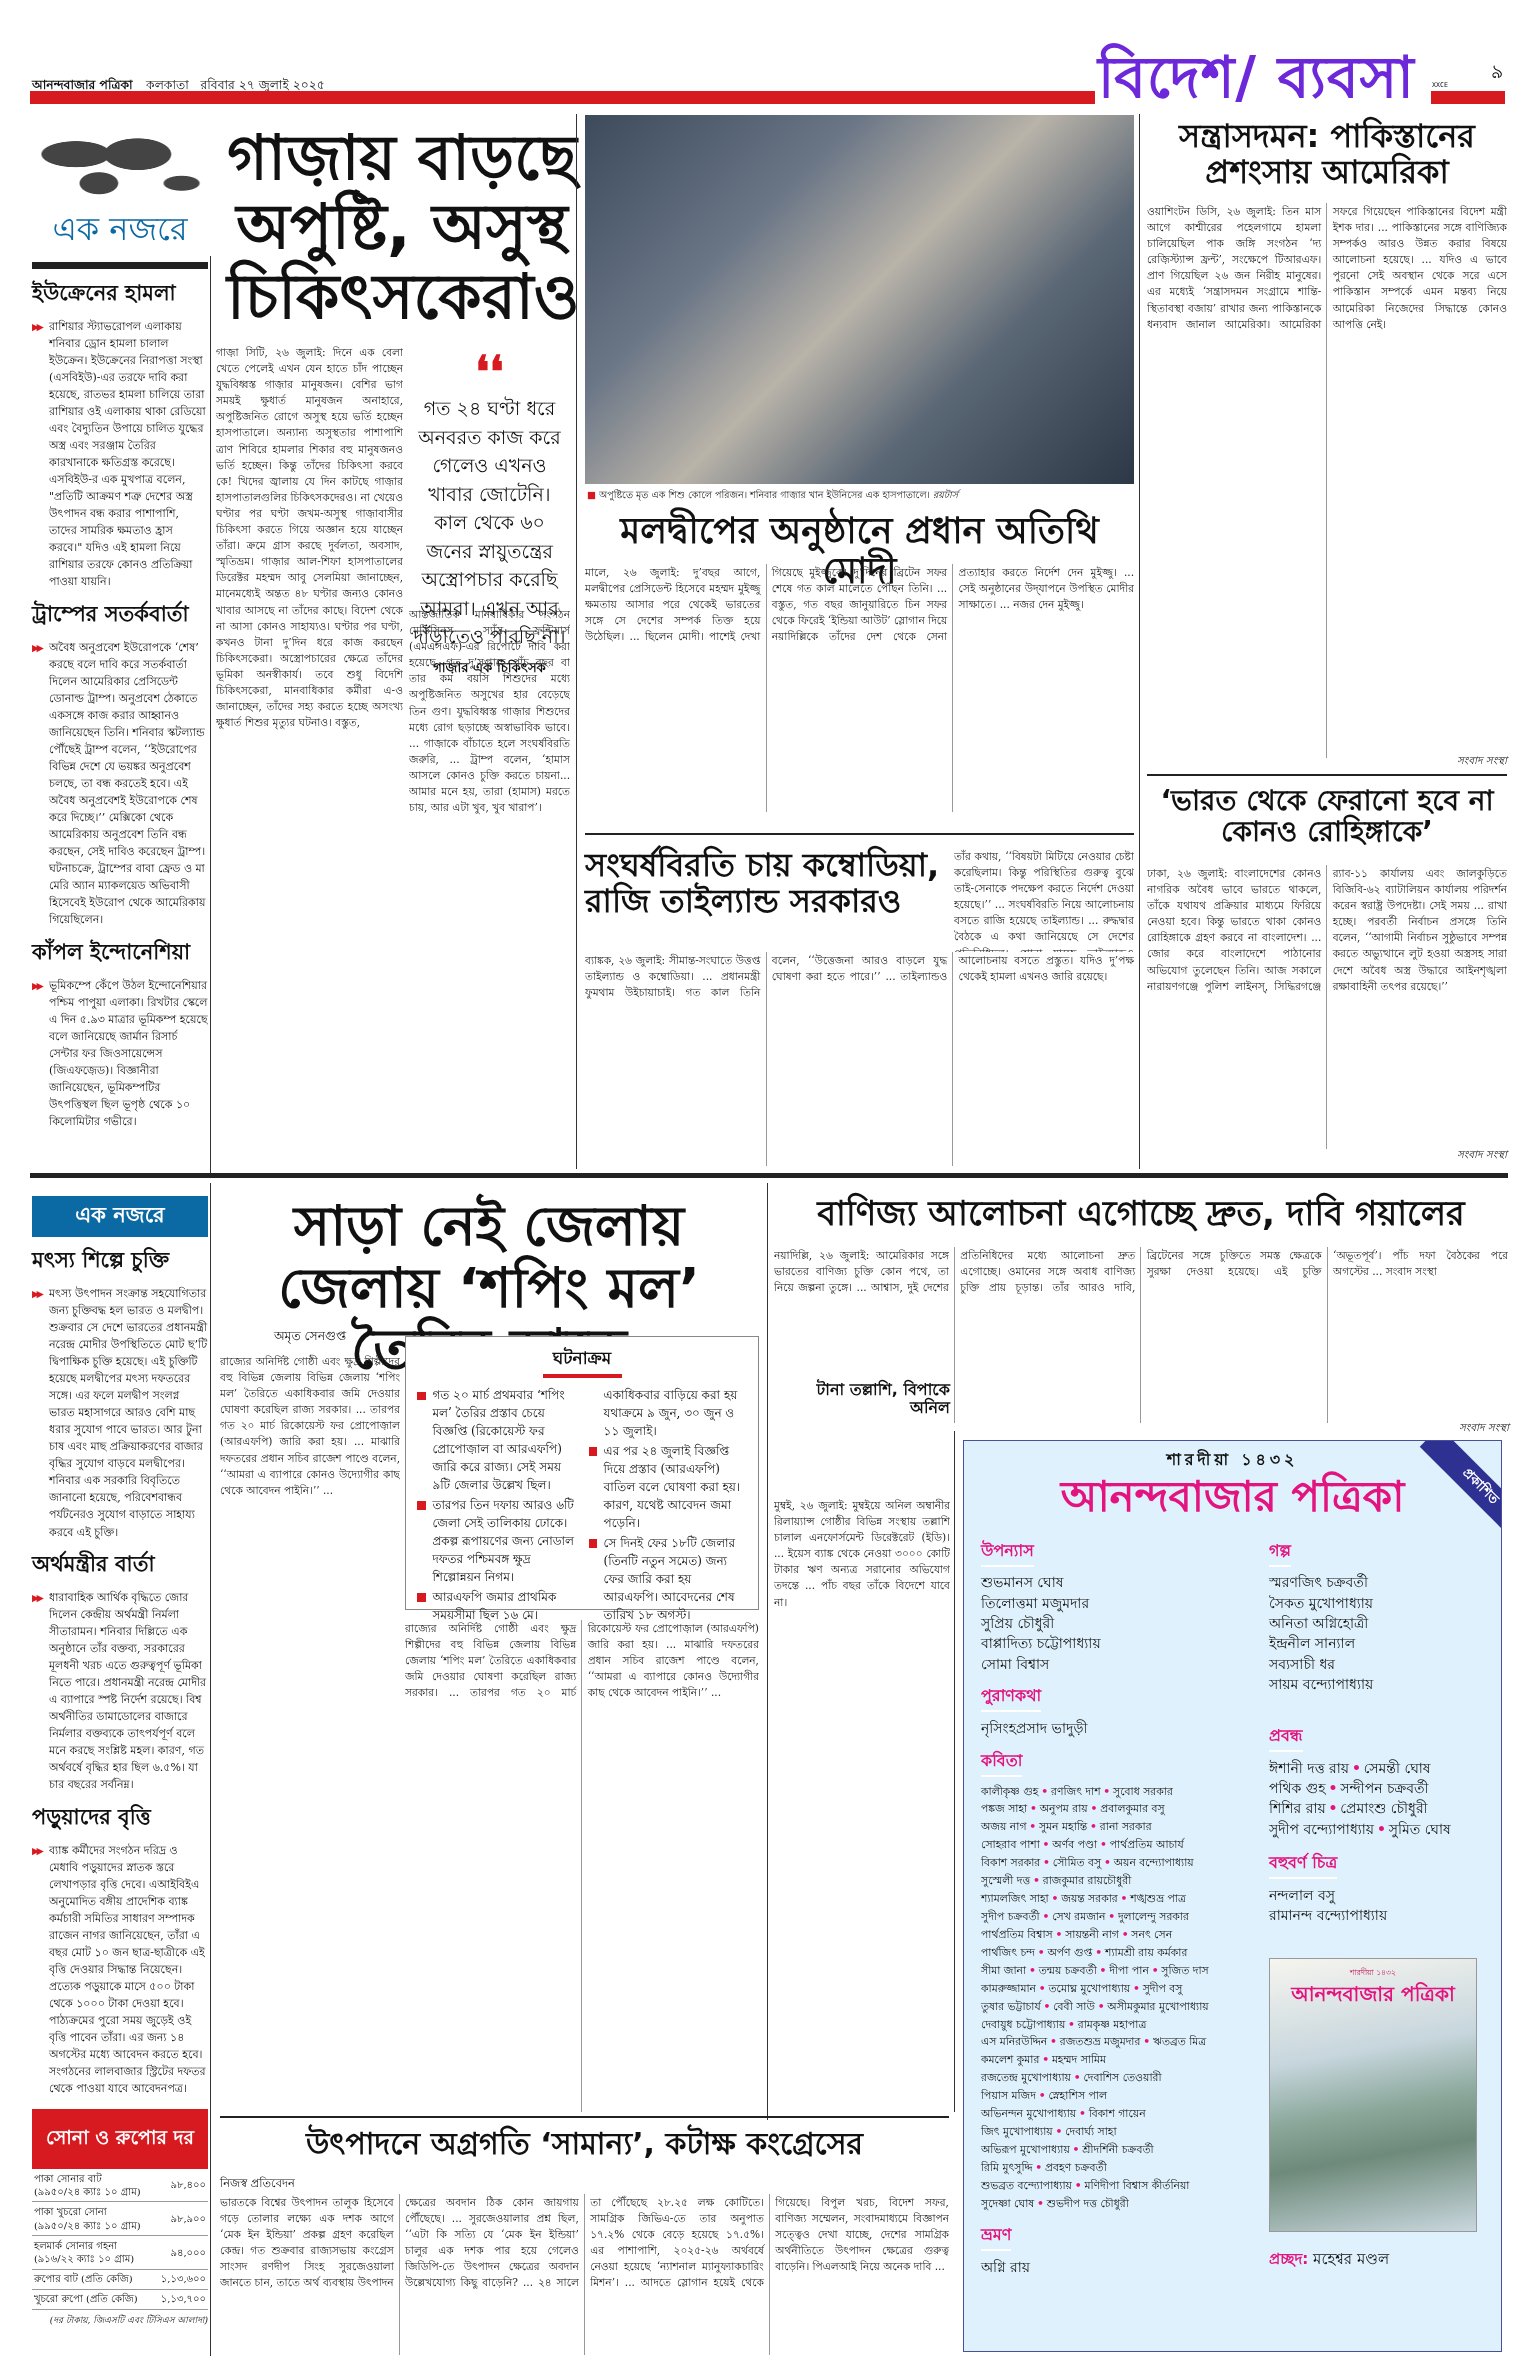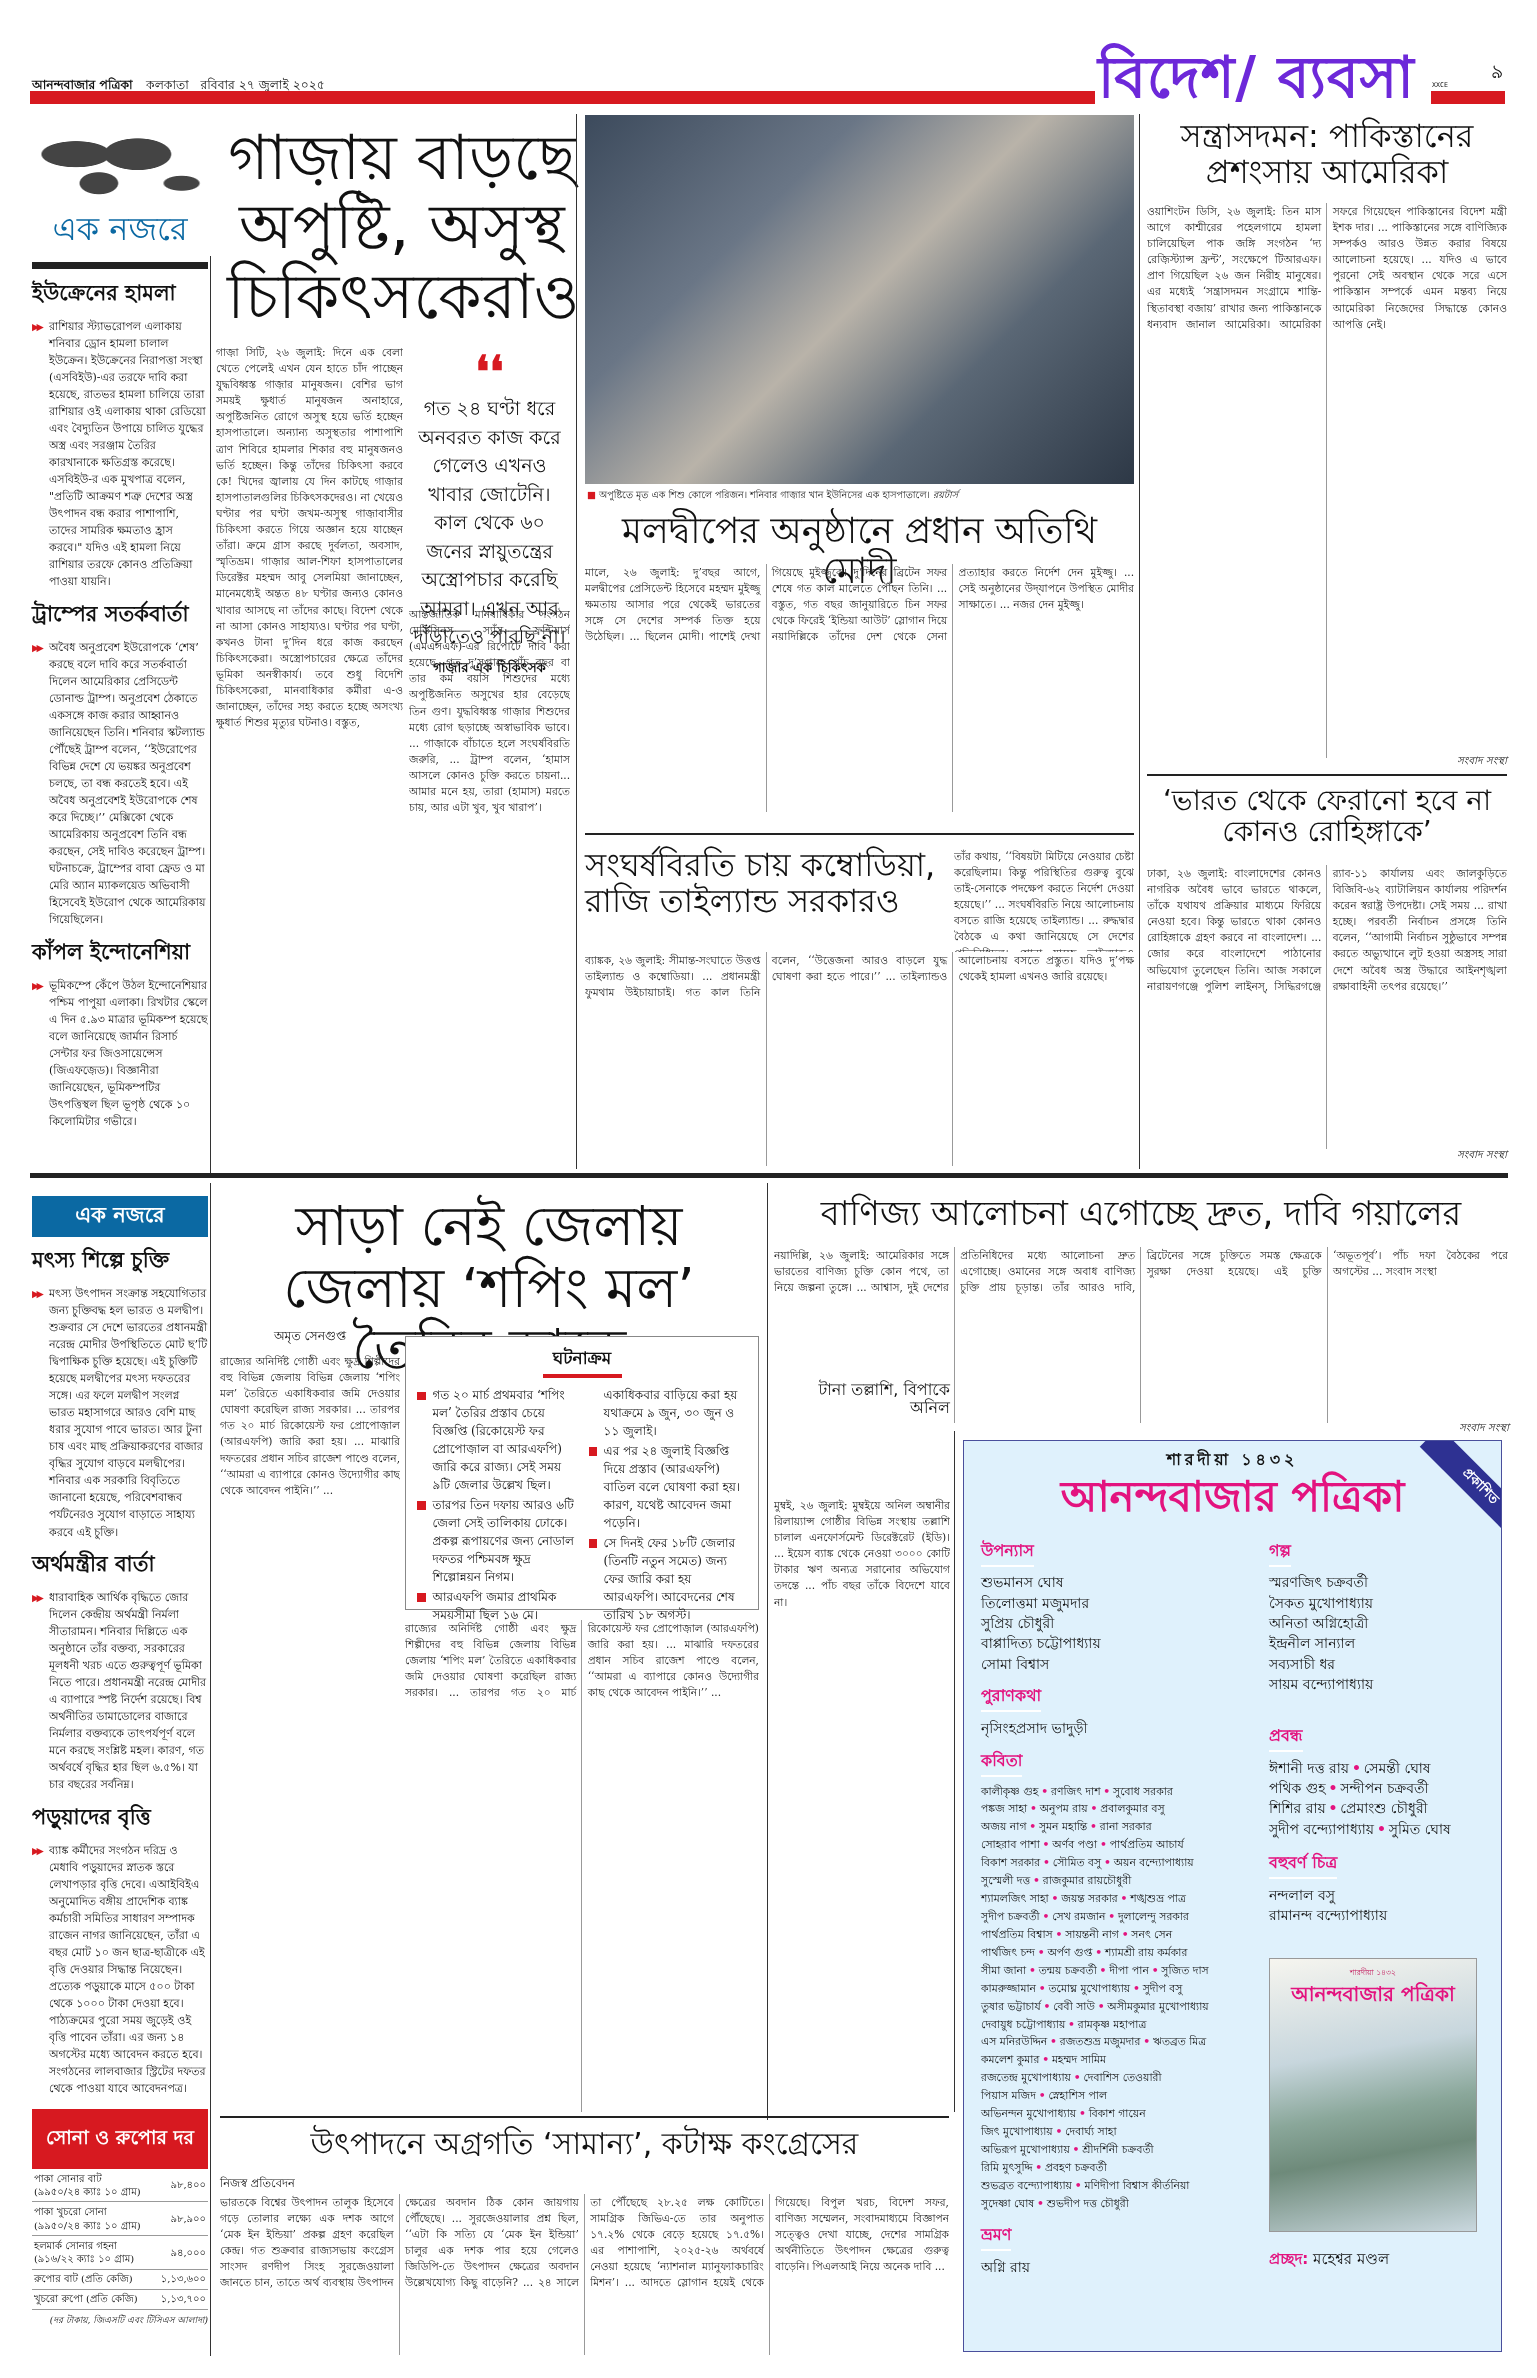--- a/index.html
+++ b/index.html
@@ -7,21 +7,21 @@
 .abs{position:absolute}
 .masthead-left{left:32px;top:76px;font-size:12.3px;font-family:"DejaVu Sans",sans-serif;white-space:nowrap}
 .masthead-left b{font-weight:bold;margin-right:9.5px}
 .redbar{background:#d71920;height:13.2px}
 .section-title{left:1098px;top:34px;font-size:57px;color:#6d28d9;font-weight:bold;font-family:"DejaVu Sans",sans-serif;letter-spacing:0.9px}
 .pagenum{left:1491px;top:57px;font-size:19px;font-family:"DejaVu Sans",sans-serif}
 .edition{left:1432px;top:81px;font-size:6.6px;font-family:"DejaVu Sans Mono",monospace}
 .vrule{background:#333;width:0.9px}
 .hrule{background:#222;height:4.7px}
 .thinrule{background:#333;height:0.9px}
-.hl{font-family:"DejaVu Sans",sans-serif;font-weight:normal;color:#111;line-height:1.12}
+.hl{font-family:"DejaVu Sans",sans-serif;font-weight:bold;color:#111;line-height:1.12}
 .body{font-size:10.6px;line-height:1.52;text-align:justify;color:#222}
 .cols{column-gap:11.4px;column-rule:0.9px solid #999}
 .brief-h{font-family:"DejaVu Sans",sans-serif;font-weight:bold;font-size:21px;margin:7.6px 0 5.7px}
 .brief{font-size:11px;line-height:1.55;padding-left:17px;position:relative}
 .bullet{position:absolute;left:0;top:1.9px;color:#d71920;font-size:9.5px;letter-spacing:-2.8px}
 .eknojore{color:#0b69a3;font-size:32px;font-family:"DejaVu Sans",sans-serif;text-align:center}
 .eknojore-box{background:#0b69a3;color:#fff;font-size:21px;font-family:"DejaVu Sans",sans-serif;text-align:center;padding:2.8px 0;font-weight:bold}
 .photo{background:linear-gradient(135deg,#3c4a5c 0%,#6a7686 30%,#b9b3a9 50%,#5a6775 70%,#2d3846 100%)}
 .caption{font-size:9.5px;font-family:"DejaVu Sans",sans-serif;color:#222}
 .quote-mark{color:#d71920;font-size:44px;font-weight:bold;font-family:"DejaVu Serif",serif;text-align:center;line-height:1}

